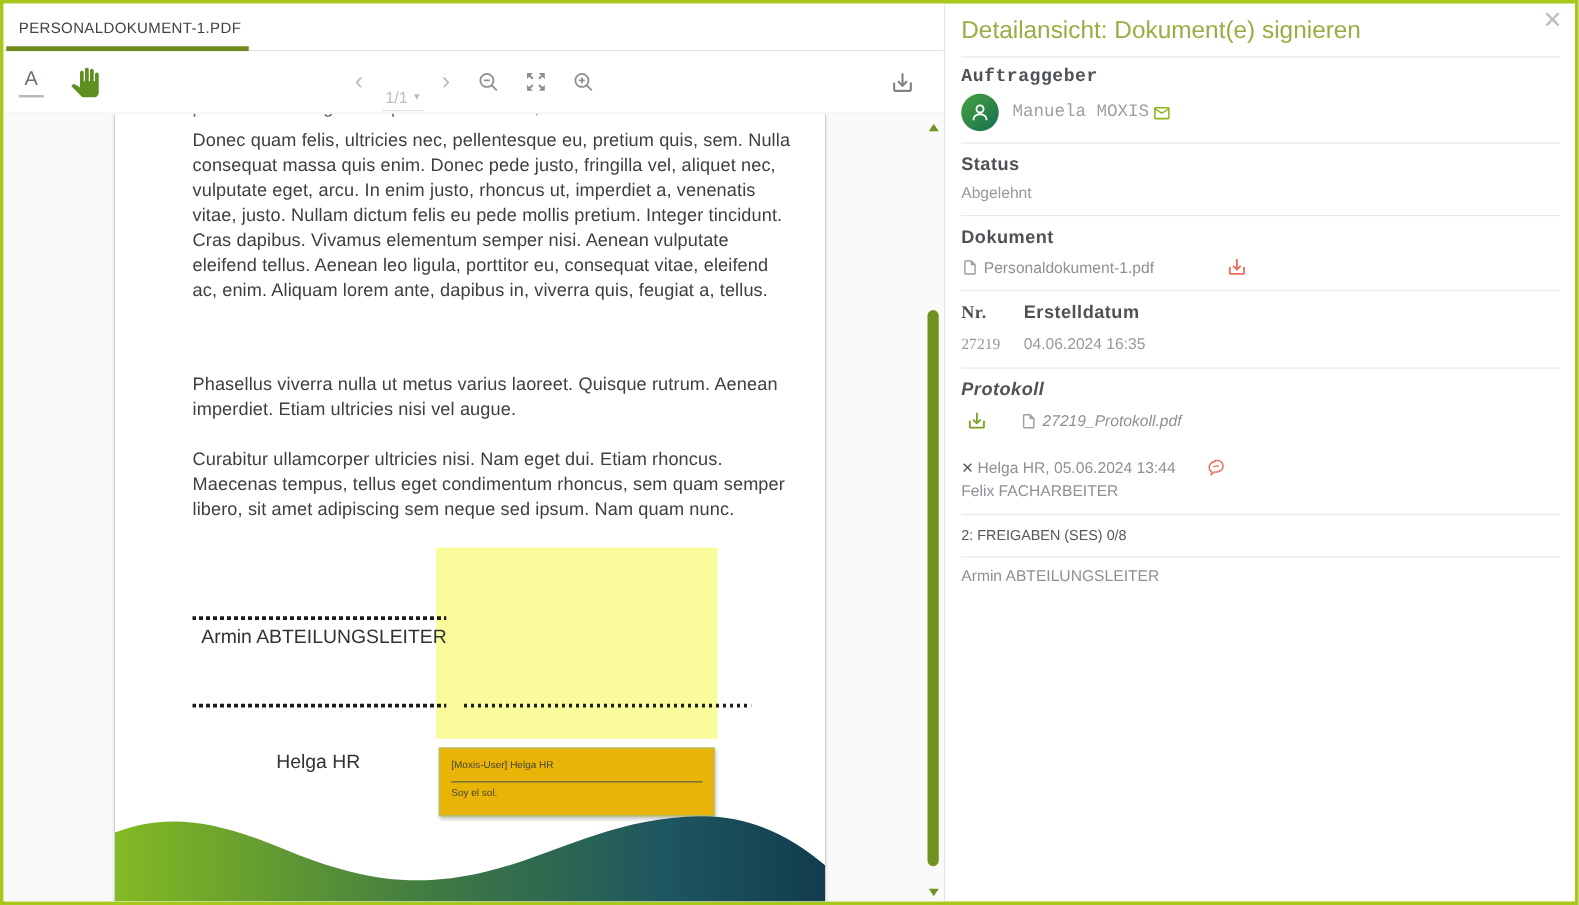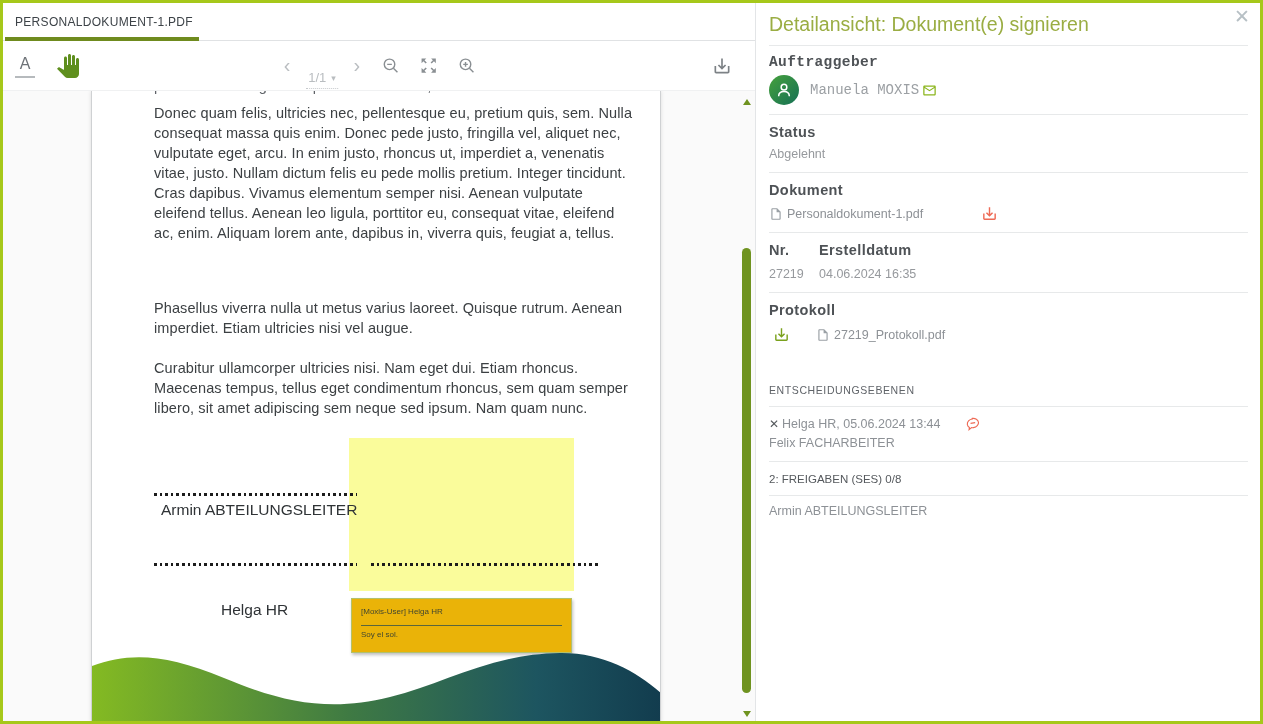--- a/index.html
+++ b/index.html
@@ -53,41 +53,41 @@
   .scroll-arrow { position:absolute; left:2px; width:0; height:0; border-left:4.5px solid transparent; border-right:4.5px solid transparent; cursor:pointer; }
   .scroll-up { top:8px; border-bottom:6px solid #6f9320; }
   .scroll-down { bottom:4px; border-top:6px solid #6f9320; }
   .scroll-thumb { position:absolute; left:1px; top:157px; width:9px; height:445px; background:#6f9320; border-radius:5px; cursor:grab; }
 
   
   .panel { flex:1 1 auto; background:#fff; position:relative; padding:0 12px 0 13px; }
   .close-btn { position:absolute; top:4px; right:10px; font-size:19px; color:#b7c0c5; cursor:pointer; line-height:1; }
   .panel-title { font-size:19.5px; color:#9aad43; padding:10px 0 9px 0; border-bottom:1px solid #e7e9ea; font-weight:400; }
   .sect { border-bottom:1px solid #e7e9ea; }
-  .sect.noline { border-bottom:none; }
+  .sect.noline { border-bottom:none;font-style:italic; }
   .sect-label { font-size:14.5px; color:#4e5256; letter-spacing:.4px; font-weight:600; }
   .val { font-size:12.5px; color:#96999d; }
   .muted { color:#b4b8bb; }
 
   .sect-auftraggeber { padding:8px 0 9px 0;font-family:Liberation Mono, monospace; }
   .owner-row { display:flex; align-items:center; margin-top:5px; }
   .avatar { width:30px; height:30px; border-radius:50%; background:linear-gradient(135deg,#46a13c,#157055); display:flex; align-items:center; justify-content:center; flex:0 0 auto; }
   .owner-name { margin-left:11px; font-size:14px; color:#9ca0a4; display:inline-flex; align-items:center; gap:3px; }
 
   .sect-status { padding:9px 0 11px 0; }
   .sect-status .val { margin-top:7px; }
 
   .sect-dokument { padding:9px 0 10px 0; }
   .file-row { display:flex; align-items:center; margin-top:7px; }
   .file-link { display:inline-flex; align-items:center; gap:4px; font-size:12.5px; color:#8d9196; cursor:pointer; }
   .dl-red { margin-left:58px; cursor:pointer; }
 
   .sect-nr { padding:9px 0 11px 0; }
   .nr-head, .nr-vals { display:flex; }
-  .nr-col1 { width:50px; }
+  .nr-col1 { width:50px;font-family:Liberation Serif, serif; }
   .nr-vals { margin-top:9px; }
 
   .sect-protokoll { padding:9px 0 12px 0; }
   .proto-row { display:flex; align-items:center; margin-top:8px; }
   .dl-green { cursor:pointer; margin-left:4px; }
   .proto-file { margin-left:26px; }
 
   .ebenen-label { margin-top:29px; font-size:10.5px; color:#5f6368; letter-spacing:.6px; padding-bottom:10px; border-bottom:1px solid #e7e9ea; font-weight:400; }
   .level-title { font-size:11.5px; color:#55595d; padding:11px 0 10px 0; border-bottom:1px solid #e7e9ea; }
   .entry-block { padding:9px 0 11px 0; border-bottom:1px solid #e7e9ea; }
@@ -267,21 +267,20 @@
         </span>
         <span class="file-link proto-file">
           <svg width="14" height="14" viewBox="0 0 24 24" fill="#9aa0a5" style="display:block">
             <path d="M14 2H6c-1.1 0-2 .9-2 2v16c0 1.1.9 2 2 2h12c1.1 0 2-.9 2-2V8l-6-6zm4 18H6V4h7v5h5v11z"></path>
           </svg>
           <span>27219_Protokoll.pdf</span>
         </span>
       </div>
     </div>
 
-    <div class="ebenen-label">ENTSCHEIDUNGSEBENEN</div>
 
     <div class="entry-block">
       <div class="entry-line">
         <span class="rej-mark">✕</span>
         <span>Helga HR, 05.06.2024 13:44</span>
         <span class="comment-icon">
           <svg width="16" height="16" viewBox="0 0 24 24" fill="none" stroke="#ee6a55" stroke-width="1.7" style="display:block;transform:rotate(-8deg)">
             <path d="M12 3.5c4.7 0 8.5 3.1 8.5 7s-3.8 7-8.5 7c-1 0-2-.14-2.9-.4L5 19.5l.9-3.1c-1.5-1.3-2.4-3-2.4-4.9 0-3.9 3.8-7 8.5-7z"></path>
             <line x1="8.5" y1="10.5" x2="15.5" y2="10.5"></line>
           </svg>

